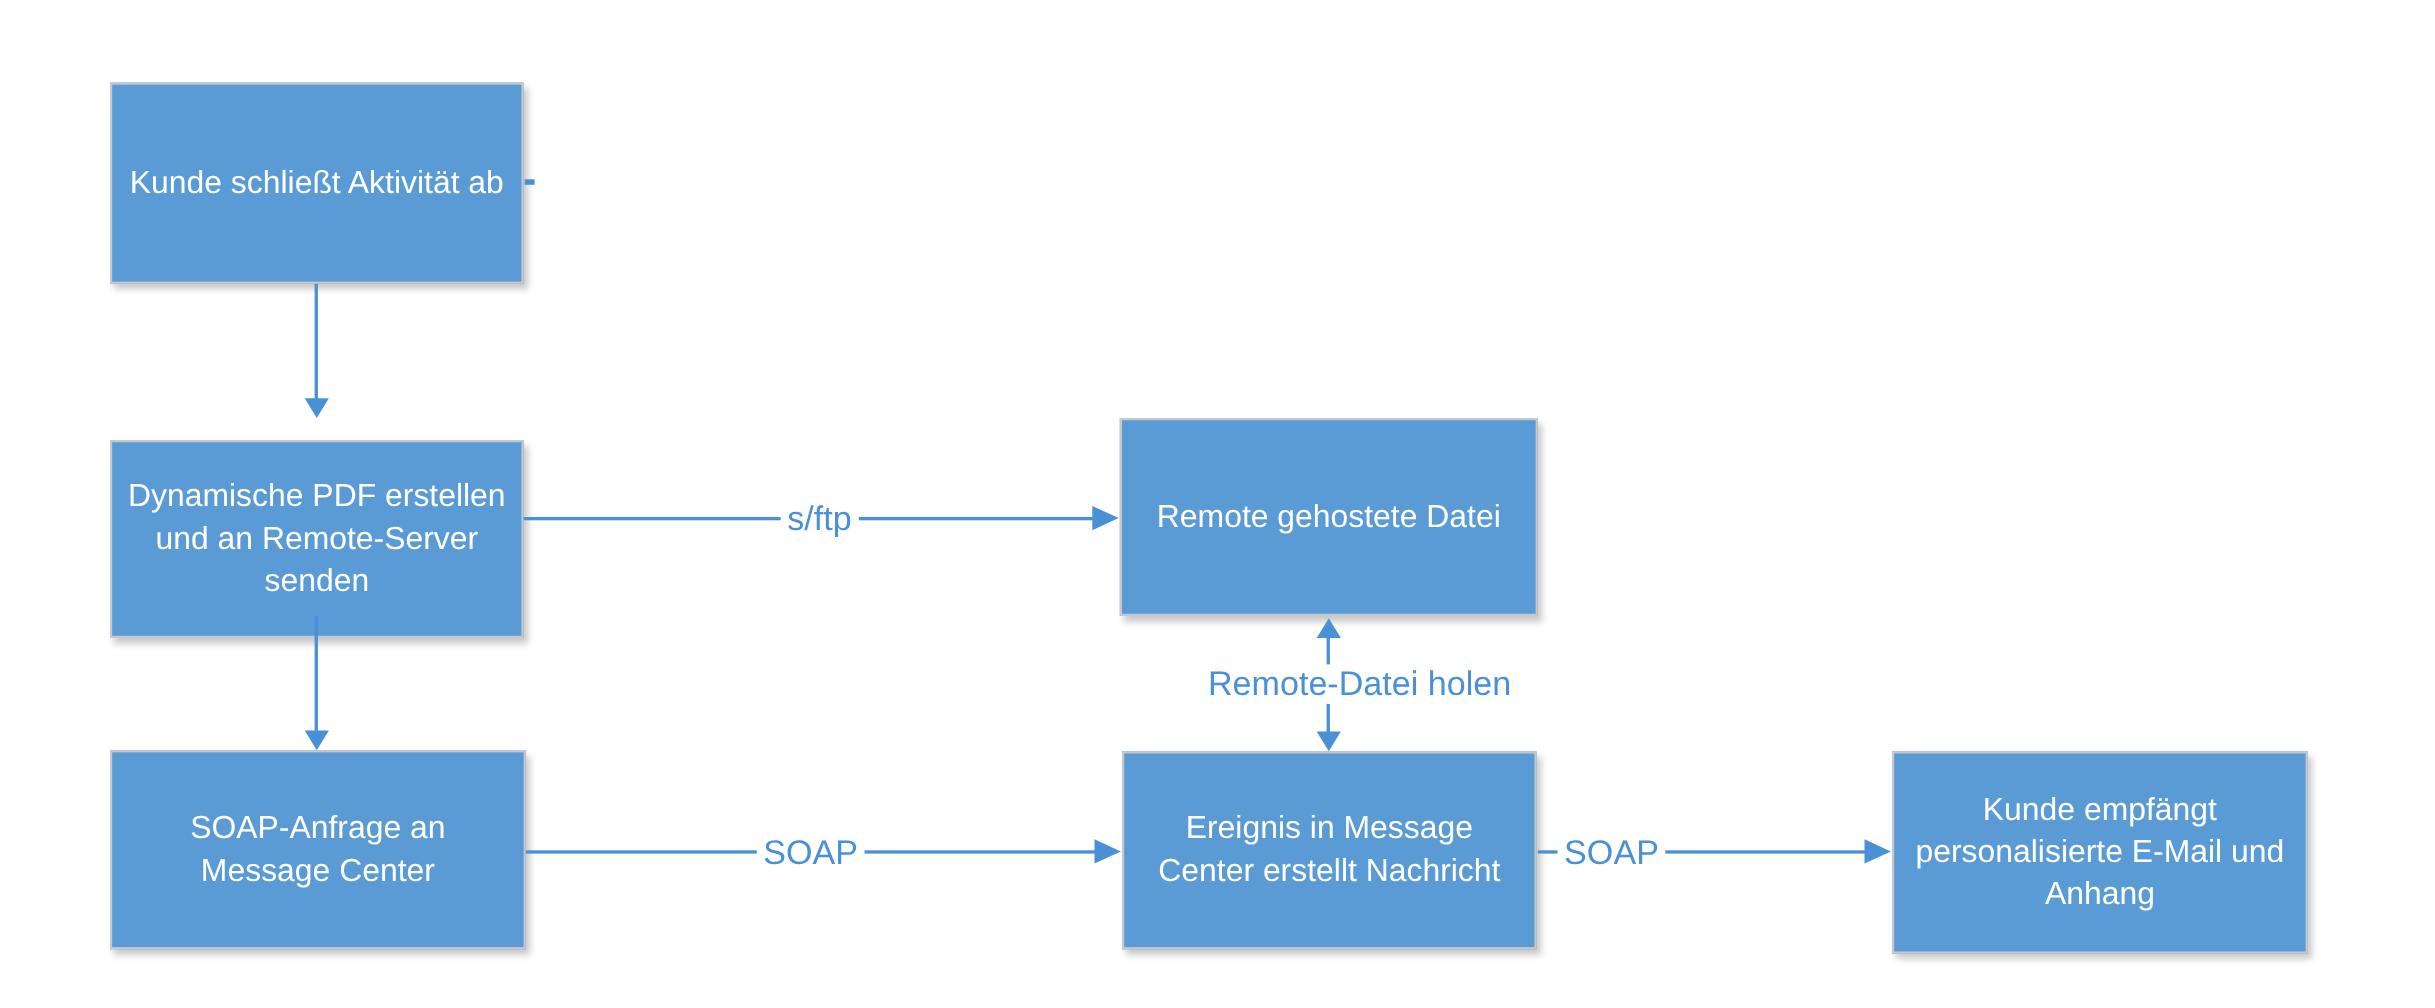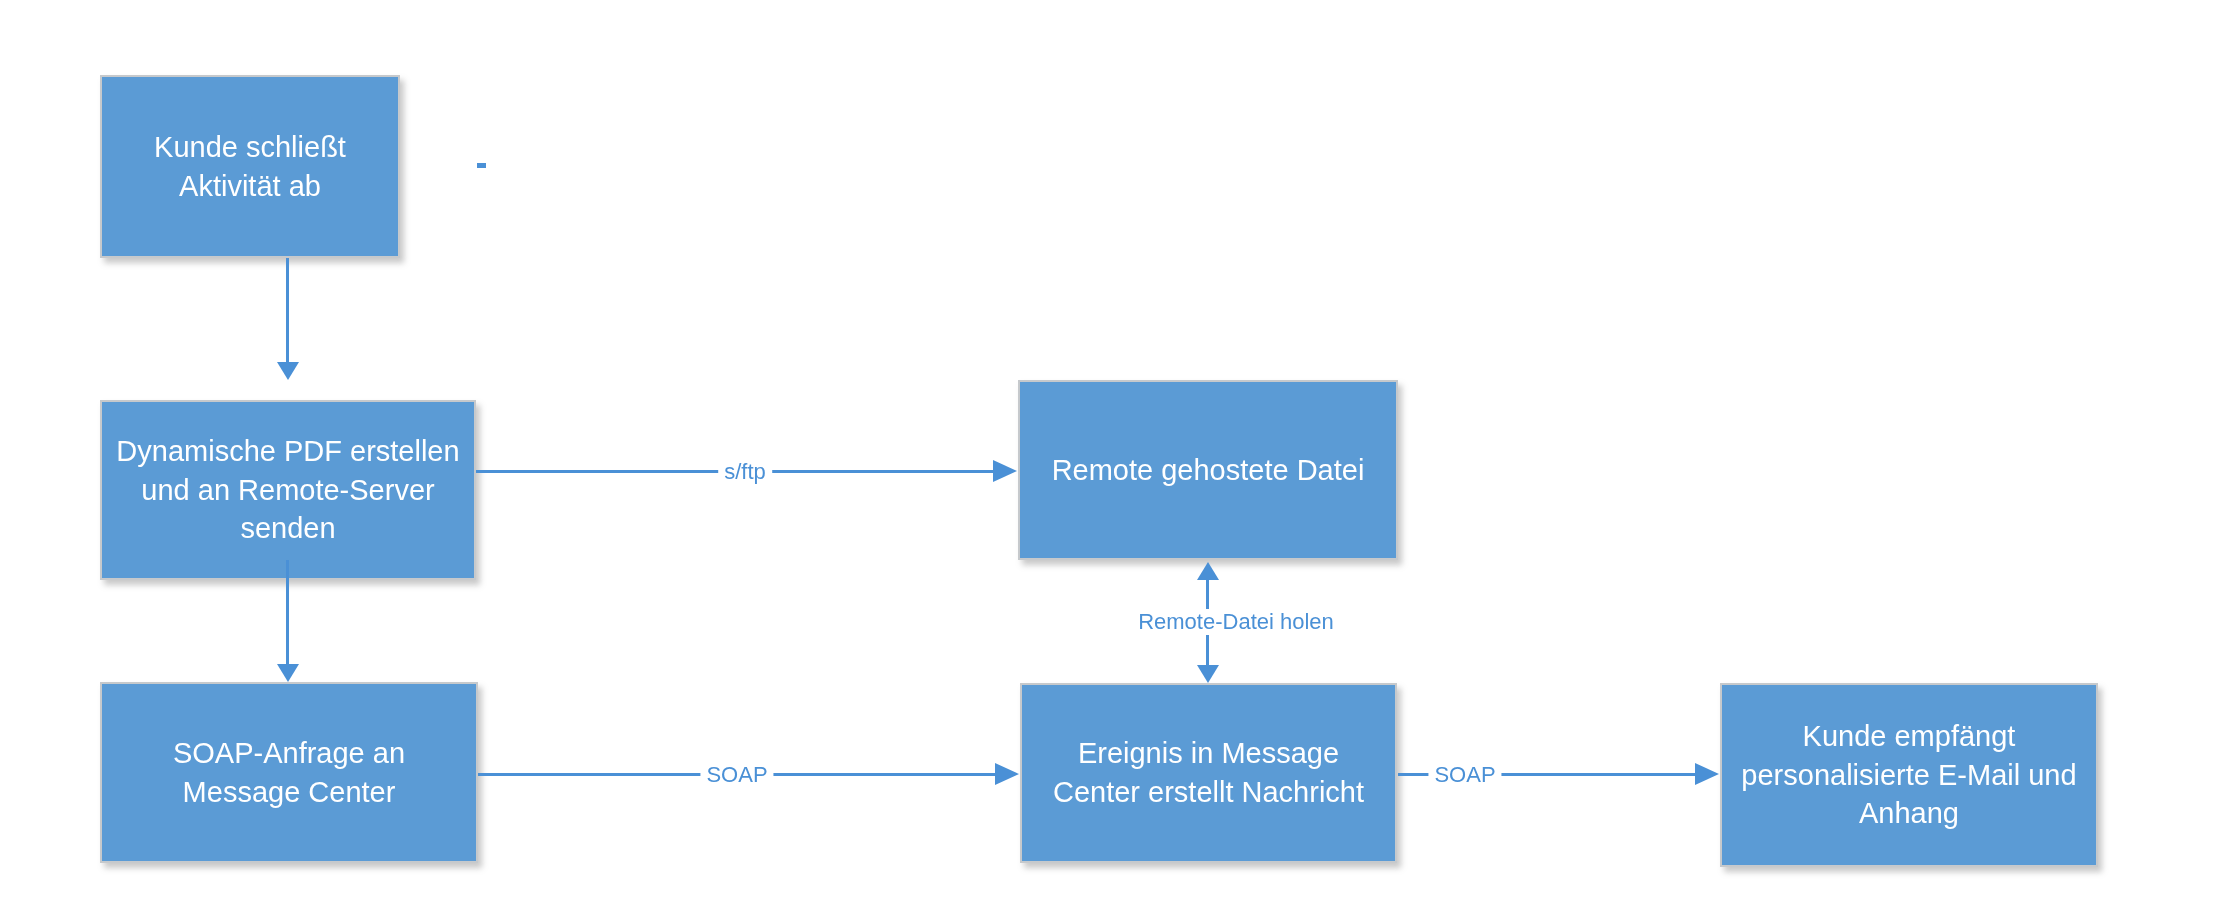--- a/index.html
+++ b/index.html
@@ -23,42 +23,42 @@
     display: flex;
     align-items: center;
     justify-content: center;
     text-align: center;
     color: var(--node-text);
     font-size: 29px;
     line-height: 1.33;
   }
   .node .node-label { display: block; padding: 0 14px; }
 
-  .n1 { left: 100px; top: 75px;  width: 300px; height: 183px; }
+  .n1 { left: 100px; top: 75px;  width: 376px; height: 183px; }
   .n2 { left: 100px; top: 400px; width: 376px; height: 180px; }
   .n3 { left: 100px; top: 682px; width: 378px; height: 181px; }
   .n4 { left: 1018px; top: 380px; width: 380px; height: 180px; text-align: right; }
   .n5 { left: 1020px; top: 683px; width: 377px; height: 180px; }
   .n6 { left: 1720px; top: 683px; width: 378px; height: 184px; align-items: center; }
 
   .line { position: absolute; background: var(--arrow); }
   .vline { width: 3px; }
   .hline { height: 3px; }
 
   .head { position: absolute; width: 0; height: 0; }
   .head-down  { border-left: 11px solid transparent; border-right: 11px solid transparent; border-top: 18px solid var(--arrow); }
   .head-up    { border-left: 11px solid transparent; border-right: 11px solid transparent; border-bottom: 18px solid var(--arrow); }
   .head-right { border-top: 11px solid transparent; border-bottom: 11px solid transparent; border-left: 24px solid var(--arrow); }
 
   .edge-label {
     position: absolute;
     transform: translate(-50%, -50%);
     background: var(--bg);
     color: var(--label);
-    font-size: 22px;
+    font-size: 31px;
     padding: 0 6px;
     white-space: nowrap;
   }
 
   .stub { position: absolute; background: var(--arrow); }
 </style>
 </head>
 <body>
 
 <div class="canvas">

